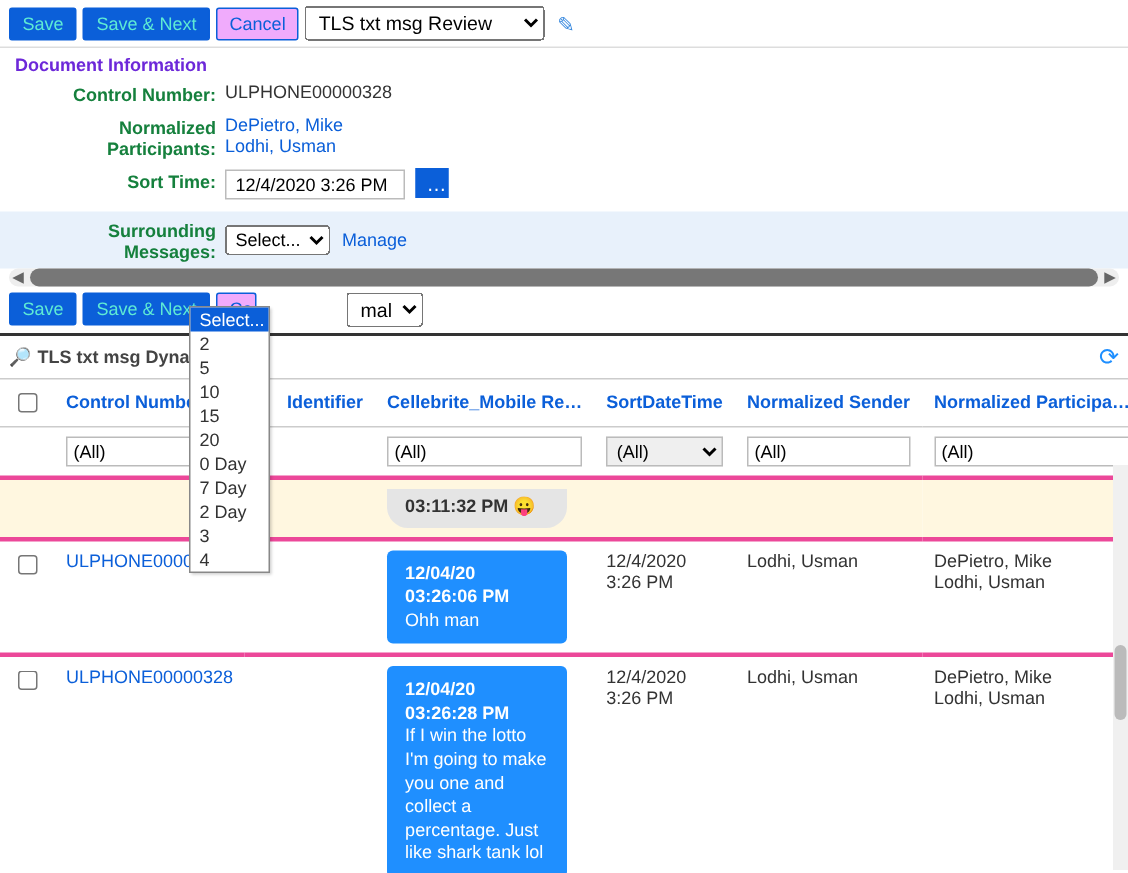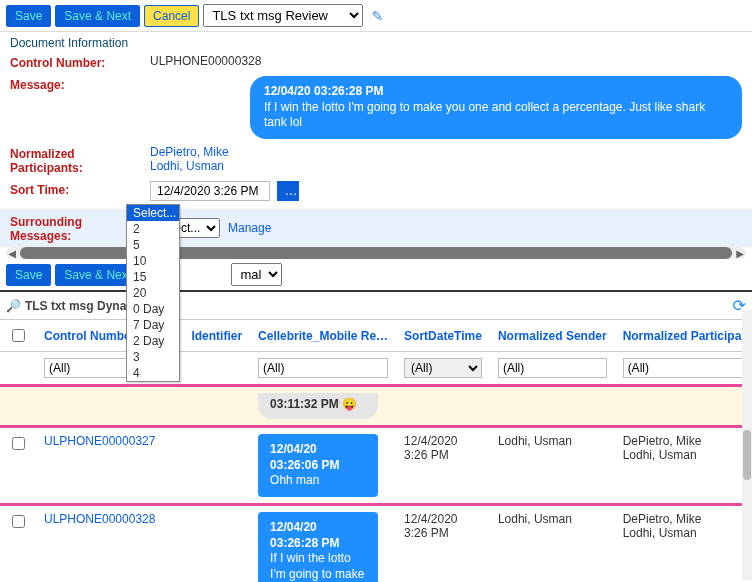--- a/index.html
+++ b/index.html
@@ -24,21 +24,21 @@
   .btn {
     background: #0b5fd9;
     color: #5eead4;
     border: 1px solid #0b5fd9;
     padding: 3px 8px;
     font-size: 12px;
     cursor: pointer;
     border-radius: 2px;
   }
   .btn-link {
-    background: #fde047;
+    background: #f0abfc;
     color: #0b5fd9;
     border: 1px solid #0b5fd9;
     padding: 3px 8px;
     font-size: 12px;
     cursor: pointer;
     border-radius: 2px;
   }
   select.profile {
     font-size: 13px;
     padding: 2px 4px;
@@ -46,34 +46,34 @@
   .pencil {
     color: #3a8adf;
     cursor: pointer;
     font-size: 14px;
     padding: 0 4px;
   }
   .doc-info {
     padding: 4px 10px 2px 10px;
   }
   .doc-info-title {
-    color: #0c4a6e;
-    font-weight: normal;
+    color: #6d28d9;
+    font-weight: bold;
     margin-bottom: 4px;
   }
   .field-row {
     display: flex;
     align-items: flex-start;
     margin-bottom: 6px;
   }
   .field-label {
     width: 140px;
-    text-align: left;
+    text-align: right;
     font-weight: bold;
-    color: #b91c1c;
+    color: #15803d;
     padding-right: 6px;
     padding-top: 2px;
   }
   .field-value {
     flex: 1;
   }
   .bubble-main {
     background: #1f8fff;
     color: #fff;
     border-radius: 16px;
@@ -270,29 +270,20 @@
 </div>
 
 <div class="doc-info">
   <div class="doc-info-title">Document Information</div>
 
   <div class="field-row">
     <div class="field-label">Control Number:</div>
     <div class="field-value">ULPHONE00000328</div>
   </div>
 
-  <div class="field-row">
-    <div class="field-label">Message:</div>
-    <div class="field-value" style="padding-left:100px">
-      <div class="bubble-main">
-        <b>12/04/20 03:26:28 PM</b><br>
-        <span>If I win the lotto I'm going to make you one and collect a percentage. Just like shark tank lol</span>
-      </div>
-    </div>
-  </div>
 
   <div class="field-row">
     <div class="field-label">Normalized Participants:</div>
     <div class="field-value">
       <div class="link">DePietro, Mike</div>
       <div class="link">Lodhi, Usman</div>
     </div>
   </div>
 
   <div class="field-row">

